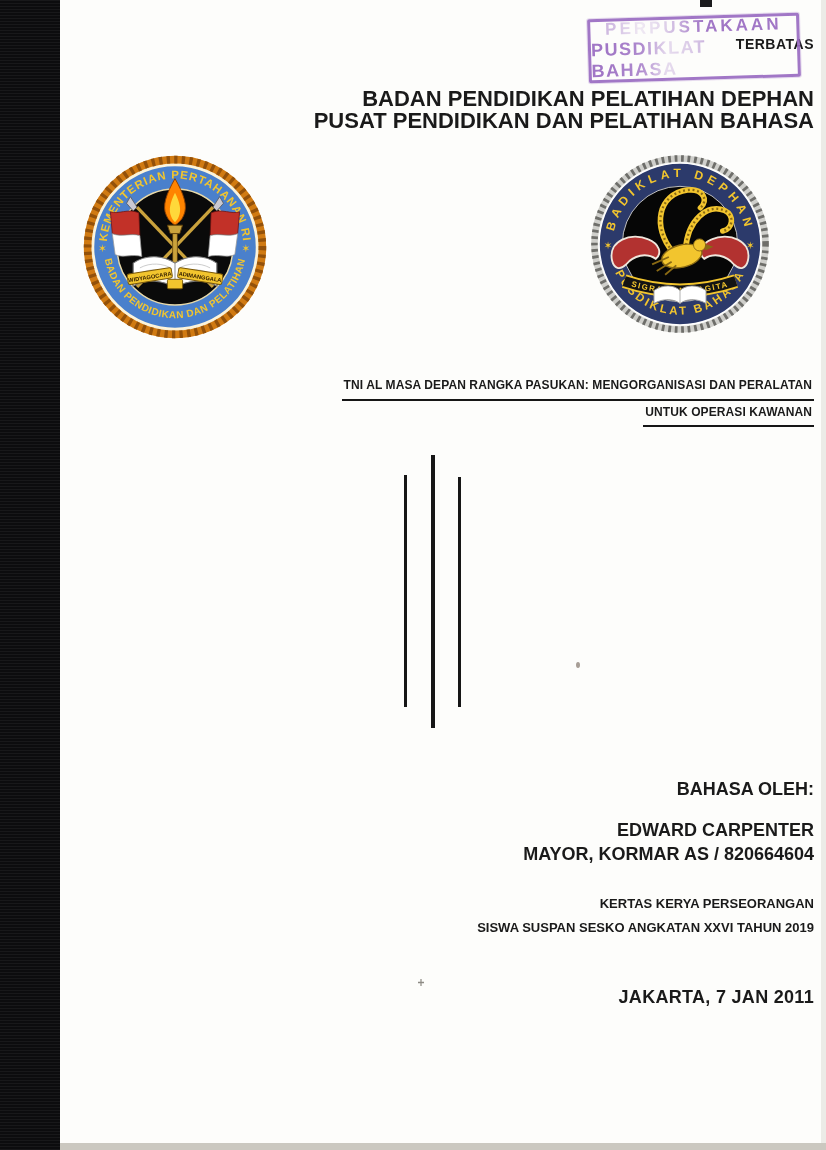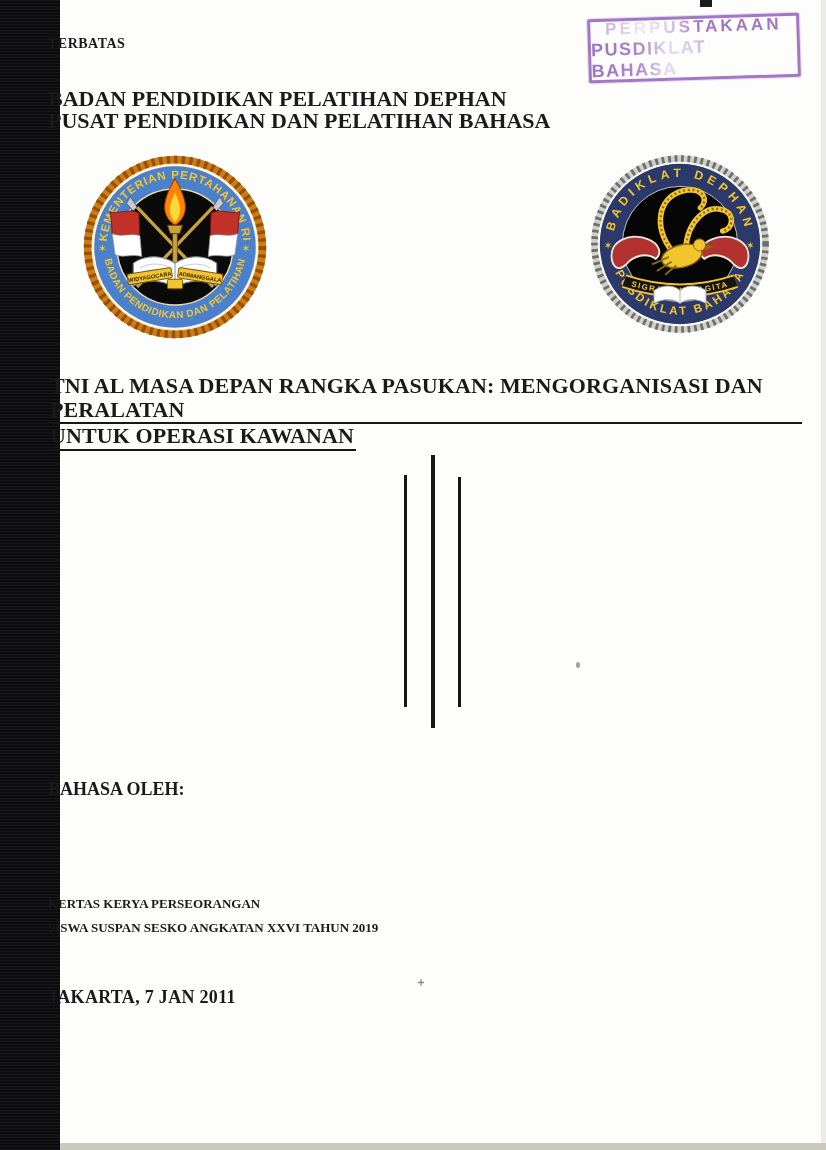--- a/index.html
+++ b/index.html
@@ -20,24 +20,24 @@
     background:#0c0c0e;
     background-image:repeating-linear-gradient(180deg, rgba(255,255,255,.05) 0 1px, rgba(0,0,0,0) 1px 3px);
   }
   .edge-right{position:absolute;right:0;top:0;width:5px;height:1150px;background:#ecebe7;}
   .edge-bottom{position:absolute;left:60px;right:0;bottom:0;height:7px;background:#cbc8c0;}
   .corner-speck{position:absolute;left:700px;top:0;width:12px;height:7px;background:#1b1b1d;}
   .speck-a{position:absolute;left:576px;top:662px;width:4px;height:6px;background:#a79e96;border-radius:50%;}
   .speck-b{position:absolute;left:418px;top:979px;width:6px;height:7px;background:#8d8a84;
            clip-path:polygon(40% 0,60% 0,60% 40%,100% 40%,100% 60%,60% 60%,60% 100%,40% 100%,40% 60%,0 60%,0 40%,40% 40%);}
   
-  .ctext{position:absolute;left:48px;width:754px;text-align:left;font-weight:bold;font-family:Liberation Serif, serif;}
+  .ctext{position:absolute;left:60px;width:754px;text-align:right;font-weight:bold;}
   .classification{top:36px;font-size:14px;letter-spacing:.5px;}
   .org{top:88px;font-size:22px;line-height:22px;}
-  .titleblock{top:374px;font-size:22px;line-height:23.5px;letter-spacing:.1px;}
+  .titleblock{top:374px;font-size:12px;line-height:23.5px;letter-spacing:.1px;}
   .titleblock .uline{display:inline-block;border-bottom:2.5px solid #161616;padding:0 2px 1px;}
   .byline-heading{top:779px;font-size:18px;}
   .authorblock{top:818px;font-size:18px;line-height:24px;}
   .paperblock{top:892px;font-size:13px;line-height:24px;}
   .dateline{top:987px;font-size:18px;letter-spacing:.3px;}
   
   .stamp{
     position:absolute;left:588px;top:16px;width:206px;height:58px;
     transform:rotate(-1.8deg);
     border:3px solid var(--stamp,#9a6cc2);
@@ -195,20 +195,24 @@
   <div class="ctext titleblock">
     <div><span class="uline">TNI AL MASA DEPAN RANGKA PASUKAN: MENGORGANISASI DAN PERALATAN</span></div>
     <div><span class="uline">UNTUK OPERASI KAWANAN</span></div>
   </div>
 
   <div class="vmark m1"></div>
   <div class="vmark m2"></div>
   <div class="vmark m3"></div>
 
   <div class="ctext byline-heading">BAHASA OLEH:</div>
+  <div class="ctext authorblock">
+    <div>EDWARD CARPENTER</div>
+    <div>MAYOR, KORMAR AS / 820664604</div>
+  </div>
 
   <div class="ctext paperblock">
     <div>KERTAS KERYA PERSEORANGAN</div>
     <div>SISWA SUSPAN SESKO ANGKATAN XXVI TAHUN 2019</div>
   </div>
 
   <div class="ctext dateline">JAKARTA, 7 JAN 2011</div>
 
 </div>
 

